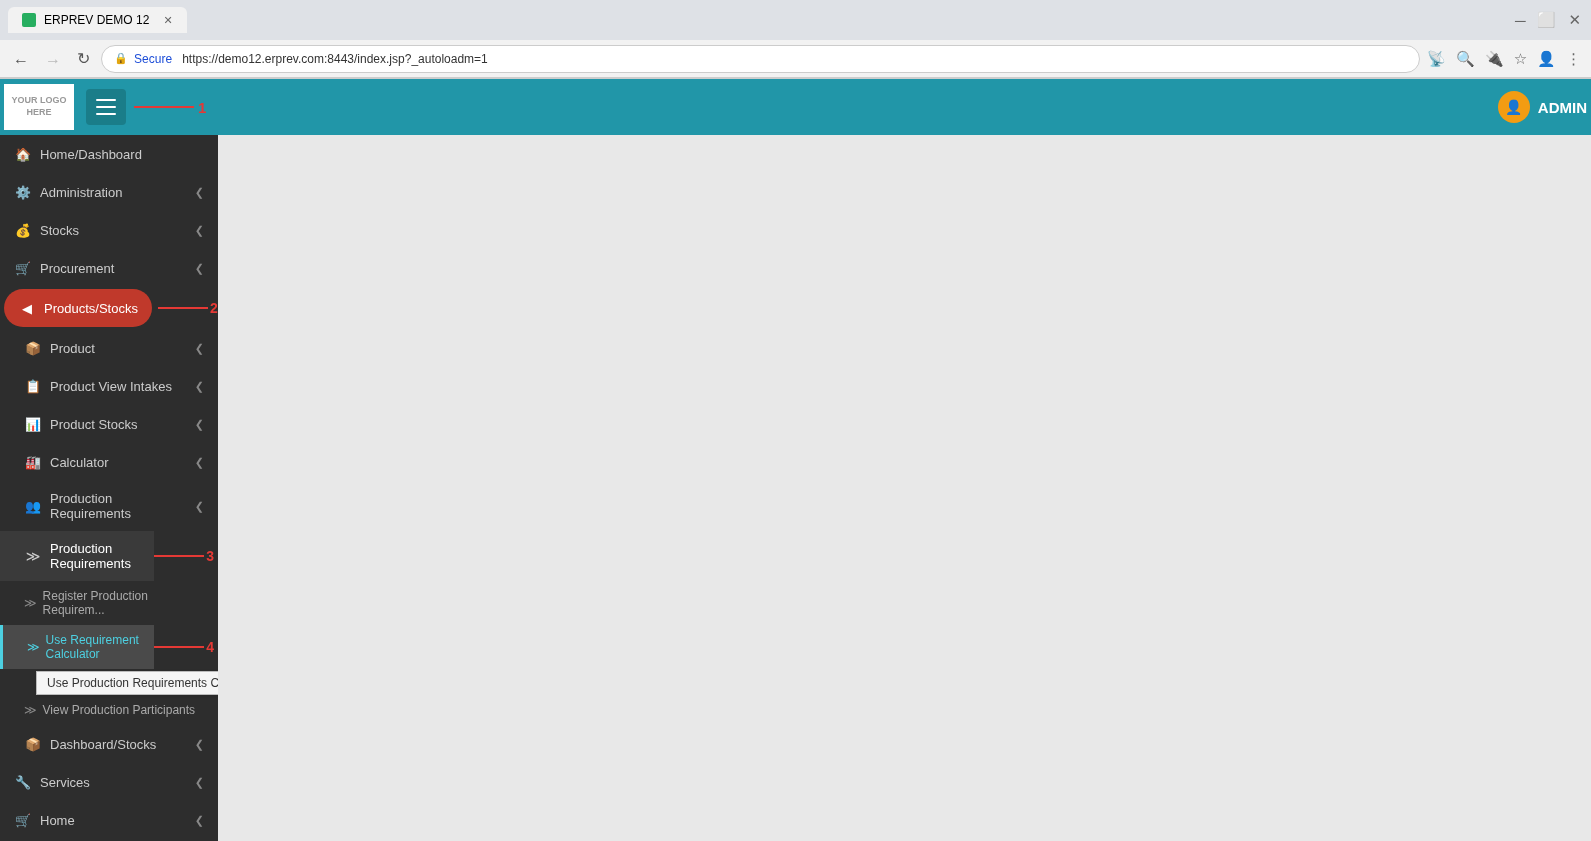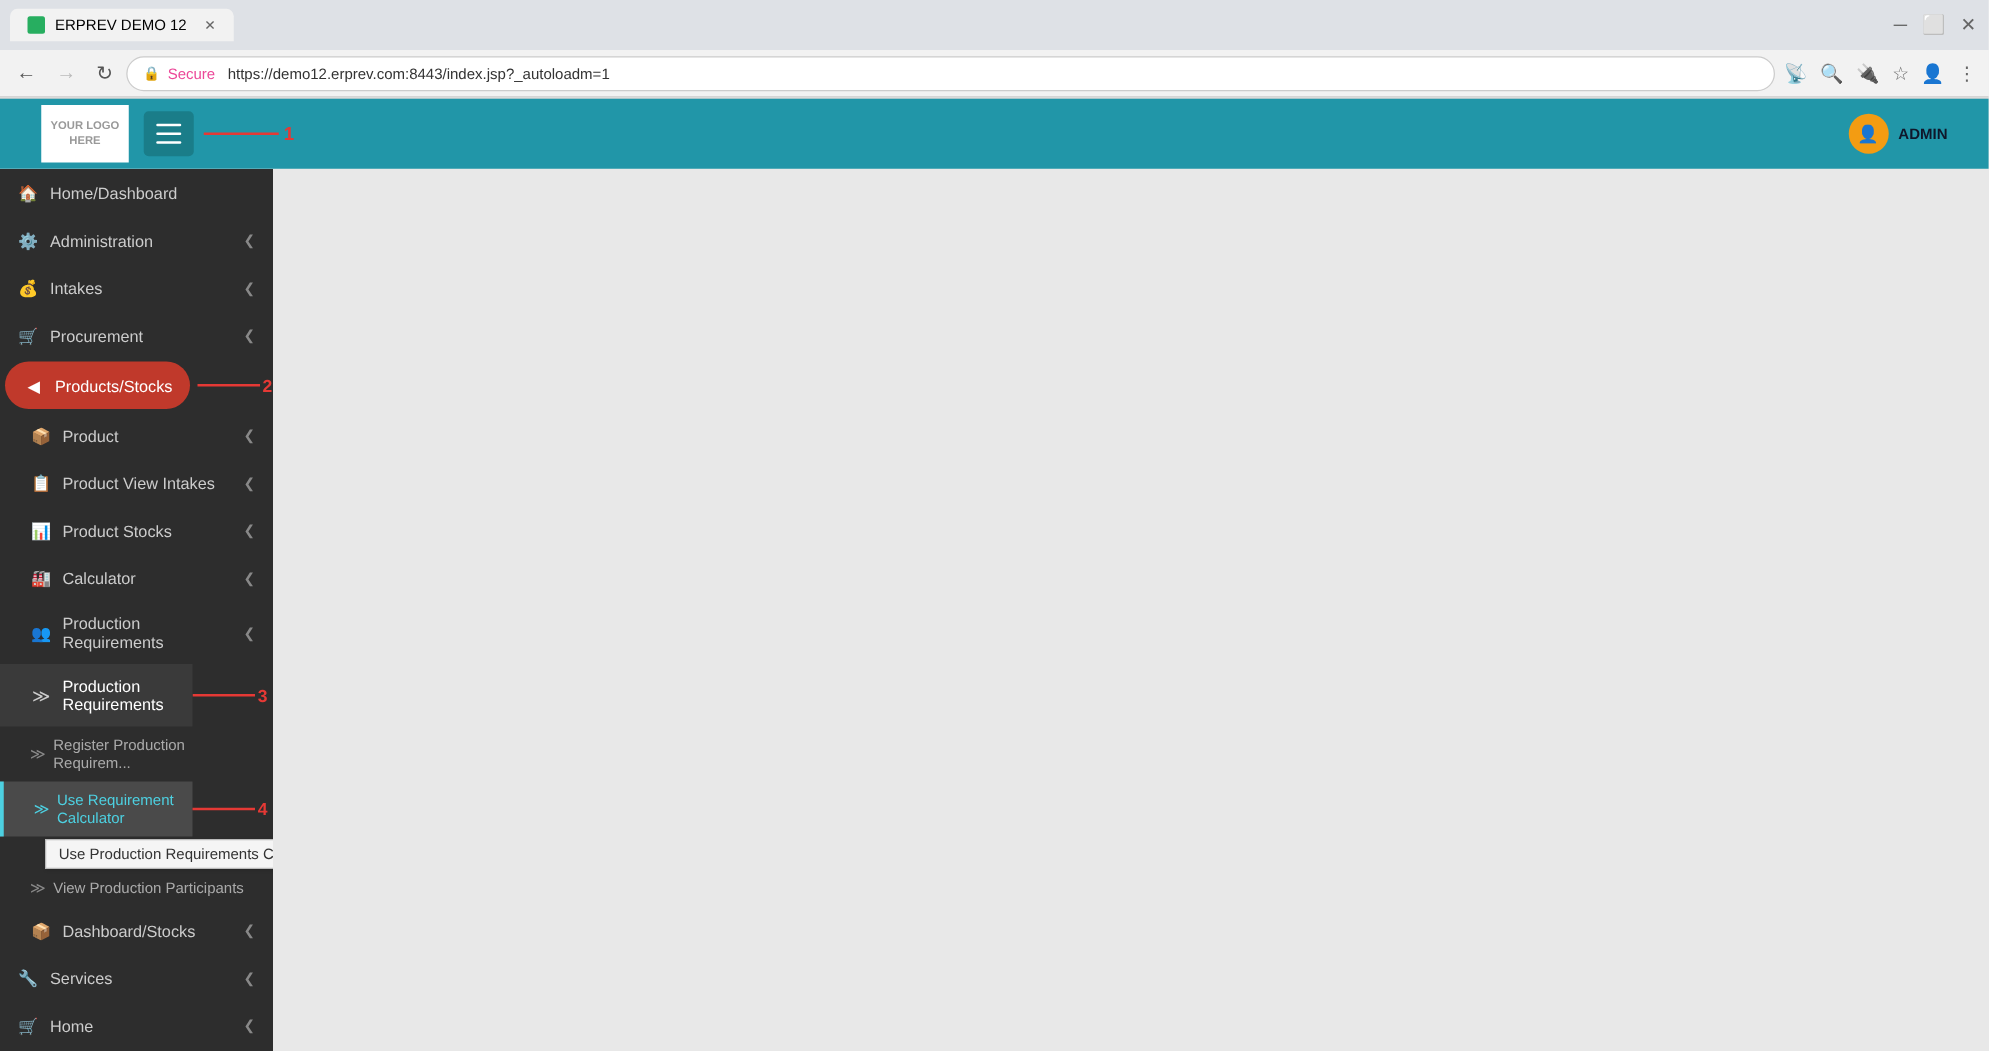--- a/index.html
+++ b/index.html
@@ -13,27 +13,27 @@
     .tab-close { margin-left: 6px; color: #666; cursor: pointer; font-size: 11px; }
     .browser-address-bar { display: flex; align-items: center; padding: 4px 8px; height: 38px; gap: 6px; background: #f2f2f2; border-bottom: 1px solid #ccc; }
     .nav-btn { background: none; border: none; cursor: pointer; color: #555; font-size: 16px; padding: 2px 5px; }
     .nav-btn:disabled { color: #bbb; cursor: default; }
     .address-box { flex: 1; display: flex; align-items: center; background: #fff; border: 1px solid #ccc; border-radius: 20px; padding: 4px 12px; gap: 6px; height: 28px; }
     .secure-icon { font-size: 11px; color: #27ae60; }
     .browser-icon-btn { background: none; border: none; cursor: pointer; color: #666; font-size: 15px; padding: 2px; }
 
     
     .app-container { display: flex; flex-direction: column; height: calc(841px - 74px); }
-    .app-header { background: #2196a8; display: flex; align-items: center; padding: 0 33px; height: 56px; position: relative; }
+    .app-header { background: #2196a8; display: flex; align-items: center; padding: 0 4px; height: 56px; position: relative; }
     .logo-box { background: #fff; width: 70px; height: 46px; display: flex; align-items: center; justify-content: center; font-size: 9px; text-align: center; color: #999; font-weight: bold; line-height: 1.3; margin-right: 12px; }
     .hamburger-btn { background: #1a7d89; border: none; border-radius: 4px; width: 40px; height: 36px; cursor: pointer; display: flex; align-items: center; justify-content: center; flex-direction: column; gap: 5px; }
     .hamburger-line { width: 20px; height: 2px; background: #fff; border-radius: 1px; }
     .header-right { margin-left: auto; display: flex; align-items: center; gap: 8px; }
     .user-avatar { width: 32px; height: 32px; background: #f39c12; border-radius: 50%; display: flex; align-items: center; justify-content: center; color: white; font-size: 14px; }
-    .user-label { color: #0f172a; font-weight: bold; font-size: 12px; }
+    .user-label { color: #ffffff; font-weight: bold; font-size: 15px; }
 
     
     .app-body { display: flex; flex: 1; overflow: hidden; }
 
     
     .sidebar { width: 218px; background: #2d2d2d; color: #ccc; overflow-y: auto; flex-shrink: 0; }
     .sidebar::-webkit-scrollbar { width: 4px; }
     .sidebar::-webkit-scrollbar-thumb { background: #555; }
 
     .nav-item { display: flex; align-items: center; padding: 10px 14px; cursor: pointer; position: relative; font-size: 13px; color: #ccc; }
@@ -65,21 +65,21 @@
       <button class="browser-icon-btn">✕</button>
     </div>
   </div>
 
   <div class="browser-address-bar">
     <button class="nav-btn">←</button>
     <button class="nav-btn" disabled="">→</button>
     <button class="nav-btn">↻</button>
     <div class="address-box">
       <span class="secure-icon">🔒</span>
-      <span class="secure-label" style="font-size:12px;color:#ec4899;">Secure</span>
+      <span class="secure-label" style="font-size:12px;color:#1d4ed8;">Secure</span>
       <span style="font-size:12px;color:#333;margin-left:4px;">https://demo12.erprev.com:8443/index.jsp?_autoloadm=1</span>
     </div>
     <button class="browser-icon-btn">📡</button>
     <button class="browser-icon-btn">🔍</button>
     <button class="browser-icon-btn">🔌</button>
     <button class="browser-icon-btn">☆</button>
     <button class="browser-icon-btn">👤</button>
     <button class="browser-icon-btn">⋮</button>
   </div>
 </div>
@@ -116,21 +116,21 @@
       </div>
 
       <div class="nav-item">
         <span class="nav-icon">⚙️</span>
         <span>Administration</span>
         <span class="nav-arrow">❮</span>
       </div>
 
       <div class="nav-item">
         <span class="nav-icon">💰</span>
-        <span>Intakes</span>
+        <span>Stocks</span>
         <span class="nav-arrow">❮</span>
       </div>
 
       <div class="nav-item">
         <span class="nav-icon">🛒</span>
         <span>Procurement</span>
         <span class="nav-arrow">❮</span>
       </div>
 
       <div style="position:relative;display:flex;align-items:center;">

